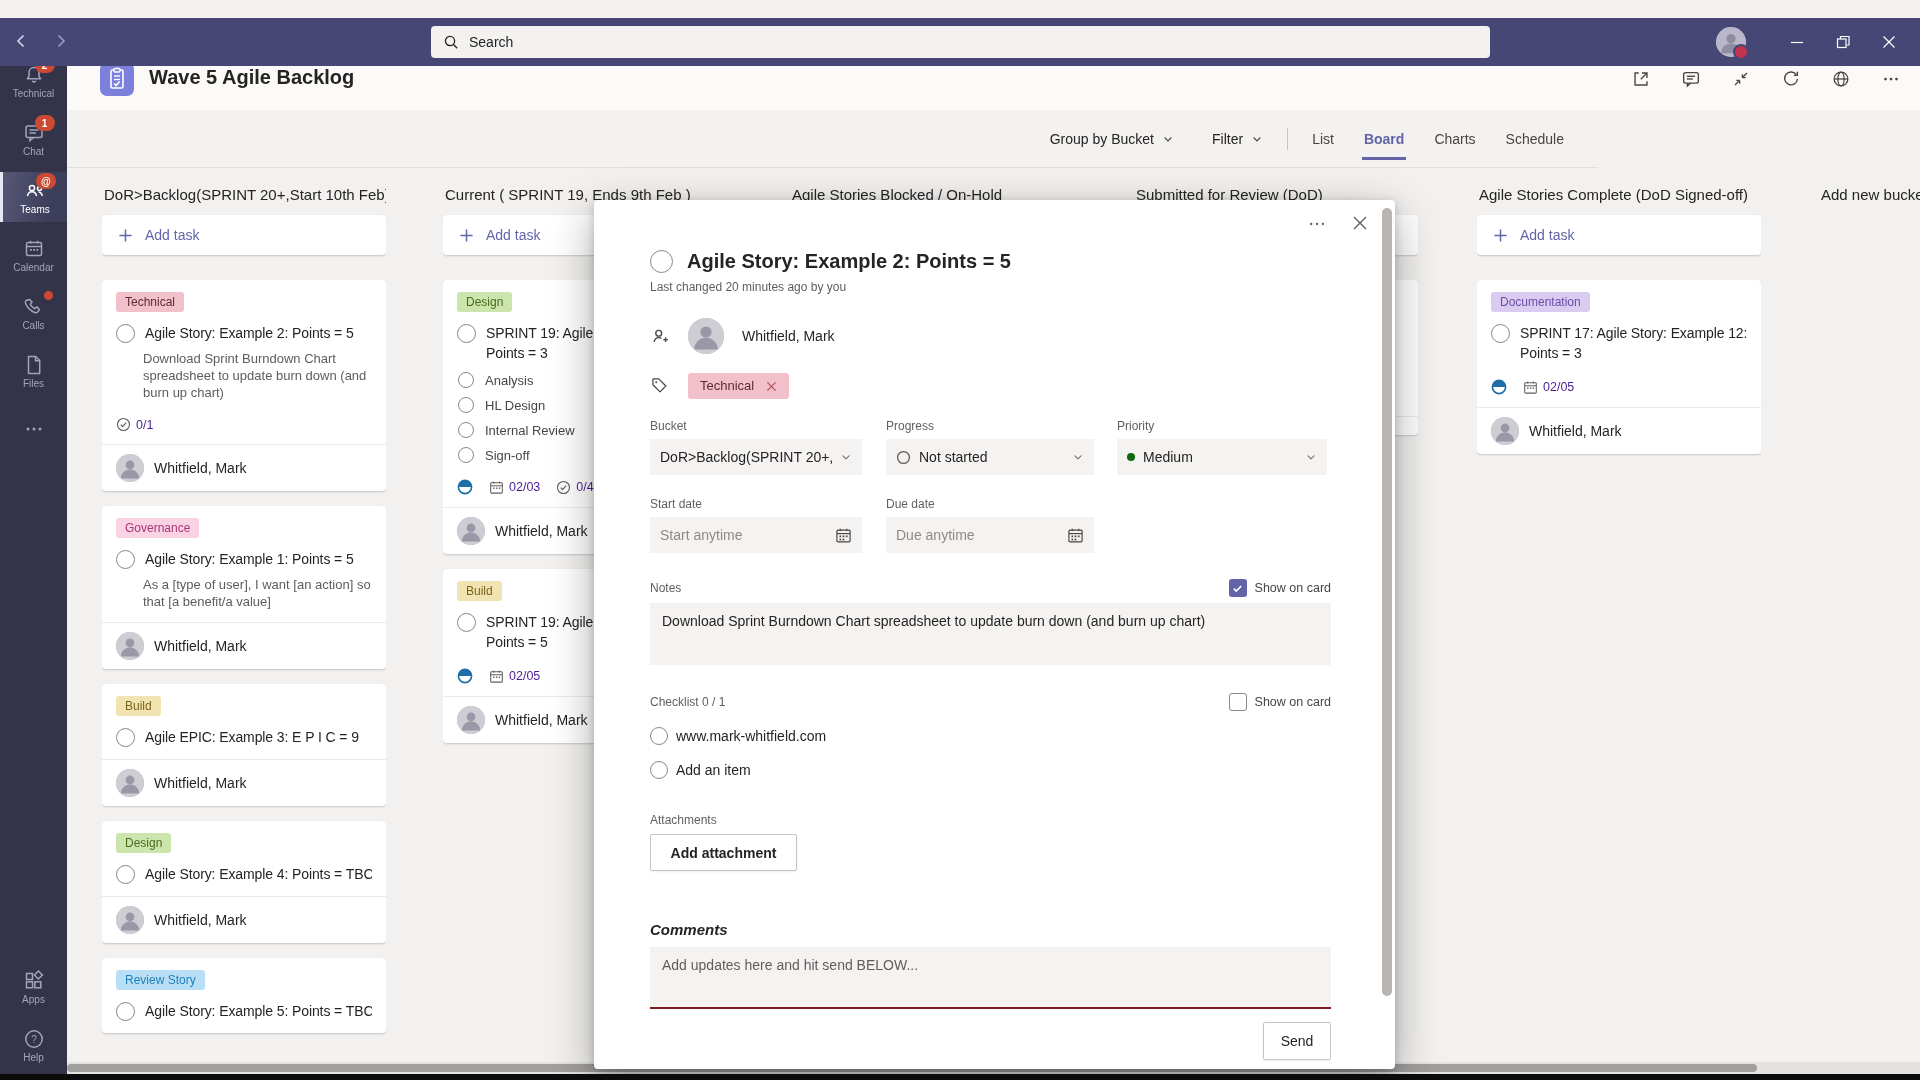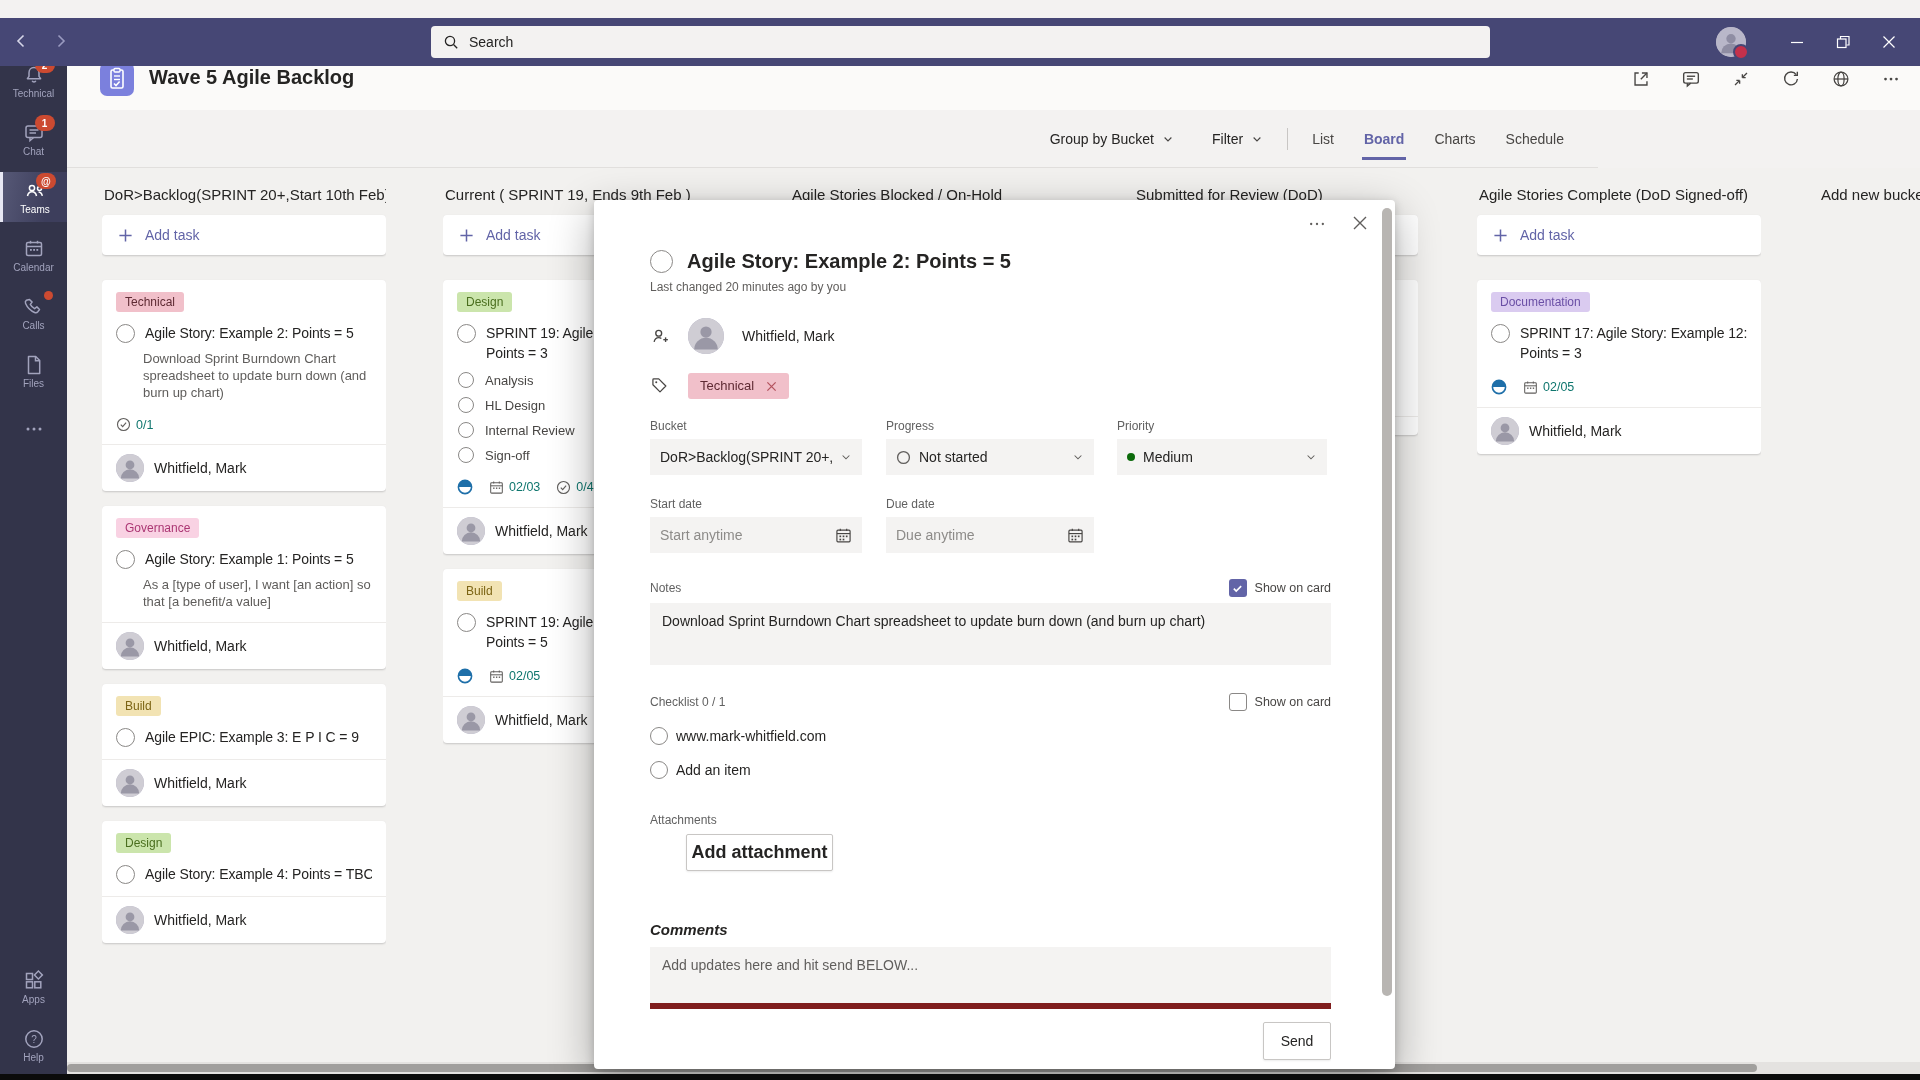--- a/index.html
+++ b/index.html
@@ -66,21 +66,21 @@
   .card{background:#fff;border-radius:4px;box-shadow:0 1px 2px rgba(0,0,0,.18);margin-bottom:15px;}
   .card-body{padding:12px 14px 12px 14px;}
   .badge{display:inline-block;font-size:12px;line-height:20px;padding:0 9px;border-radius:3px;}
   .title-row{display:flex;gap:10px;margin-top:11px;align-items:flex-start;}
   .task-circle{flex:0 0 auto;width:17px;height:17px;border:1.5px solid #8a8886;border-radius:50%;margin-top:1px;background:#fff;}
   .card-title{font-size:14px;line-height:20px;color:#252423;letter-spacing:-0.1px;min-width:0;}
   .tline{white-space:nowrap;overflow:hidden;}
   .card-desc{font-size:13px;line-height:17px;color:#5f5d5b;margin:7px 0 0 27px;}
   .chk-item{display:flex;align-items:center;gap:11px;margin:9px 0 0 1px;font-size:13px;color:#484644;}
   .chk-circle{width:14px;height:14px;border:1.3px solid #8a8886;border-radius:50%;}
-  .meta-row{display:flex;align-items:center;gap:16px;margin-top:16px;color:#0f766e;font-size:12.5px;}
+  .meta-row{display:flex;align-items:center;gap:16px;margin-top:16px;color:#4c1d95;font-size:12.5px;}
   .meta-piece{display:flex;align-items:center;gap:5px;}
   .card-footer{border-top:1px solid #edebe9;padding:9px 14px;display:flex;align-items:center;gap:10px;
                font-size:14px;color:#252423;}
   .card.ghost .card-body{height:112px;}
   .add-bucket{position:absolute;left:1754px;top:18px;font-size:15px;color:#252423;white-space:nowrap;}
 
   
   .hscroll{position:absolute;left:67px;top:1062px;width:1853px;height:12px;background:#e4e2e0;z-index:6;}
   .hthumb{position:absolute;left:0;top:2px;width:1690px;height:8px;background:#a19f9d;border-radius:4px;}
   .bottom-edge{position:absolute;left:0;top:1074px;width:1920px;height:6px;background:#0b0b0b;z-index:40;}
@@ -112,23 +112,23 @@
   .sec-label{font-size:12px;color:#616161;}
   .showcard{display:flex;align-items:center;gap:8px;font-size:12.5px;color:#484644;}
   .cb{width:18px;height:18px;border-radius:3px;box-sizing:border-box;}
   .cb.checked{background:#6264a7;display:flex;align-items:center;justify-content:center;}
   .cb.unchecked{background:#fff;border:1px solid #8a8886;}
   .notes-box{margin-top:6px;height:62px;background:#f4f3f2;padding:10px 12px;font-size:14px;color:#252423;box-sizing:border-box;}
   .dlg-chk-row{display:flex;align-items:center;gap:8px;margin-top:16px;font-size:14px;color:#252423;}
   .dlg-chk-circle{width:18px;height:18px;border:1.5px solid #8a8886;border-radius:50%;box-sizing:border-box;}
   .attach-btn{margin-top:7px;width:145px;height:35px;background:#fff;border:1px solid #c8c6c4;border-radius:2px;
               box-shadow:0 1px 2px rgba(0,0,0,.08);display:flex;align-items:center;justify-content:center;
-              font-size:18px;font-weight:bold;color:#252423;margin-left:36px;}
+              font-size:14px;font-weight:bold;color:#252423;}
   .comments-label{margin-top:50px;font-size:15px;font-weight:bold;color:#252423;font-style:italic;}
-  .comments-box{margin-top:9px;height:62px;background:#f4f3f2;border-bottom:6px solid #7f1d1d;
+  .comments-box{margin-top:9px;height:62px;background:#f4f3f2;border-bottom:2px solid #7f1d1d;
                 padding:10px 12px;font-size:14px;color:#605e5c;box-sizing:border-box;}
   .send-row{margin-top:13px;display:flex;justify-content:flex-end;}
   .send-btn{width:66px;height:36px;background:#fff;border:1px solid #c8c6c4;border-radius:2px;
             box-shadow:0 1px 2px rgba(0,0,0,.08);display:flex;align-items:center;justify-content:center;
             font-size:14px;color:#252423;}
   .dlg-scroll{position:absolute;right:3px;top:8px;width:10px;height:853px;}
   .dlg-thumb{width:10px;height:788px;background:#b8b5b2;border-radius:5px;}
 </style>
 </head>
 <body>
@@ -450,20 +450,28 @@
           <div class="card-footer">
             <div class="avatar" style="width: 28px; height: 28px;">
               <svg width="28" height="28" viewBox="0 0 32 32">
                 <circle cx="16" cy="16" r="16" fill="#cfcdd4"></circle>
                 <circle cx="16" cy="12.5" r="5" fill="#9a98a6"></circle>
                 <path d="M5.5 28a10.5 10.5 0 0 1 21 0z" fill="#9a98a6"></path>
               </svg>
             </div>
             <span>Whitfield, Mark</span>
           </div>
+        </div>
+        <div class="card">
+          <div class="card-body"><span class="badge" style="background: rgb(185, 223, 246); color: rgb(32, 130, 187);">Review Story</span><div class="title-row">
+              <span class="task-circle"></span>
+              <div class="card-title">
+                <div class="tline">Agile Story: Example 5: Points = TBC</div>
+              </div>
+            </div></div>
         </div>
       </div>
       <div class="column" style="left: 376px;">
         <div class="col-header">Current ( SPRINT 19, Ends 9th Feb )</div>
         <div class="addtask">
           <span>
             <svg width="15" height="15" viewBox="0 0 16 16">
               <path d="M8 1.5v13M1.5 8h13" stroke="#6264a7" stroke-width="1.6"></path>
             </svg>
           </span>

